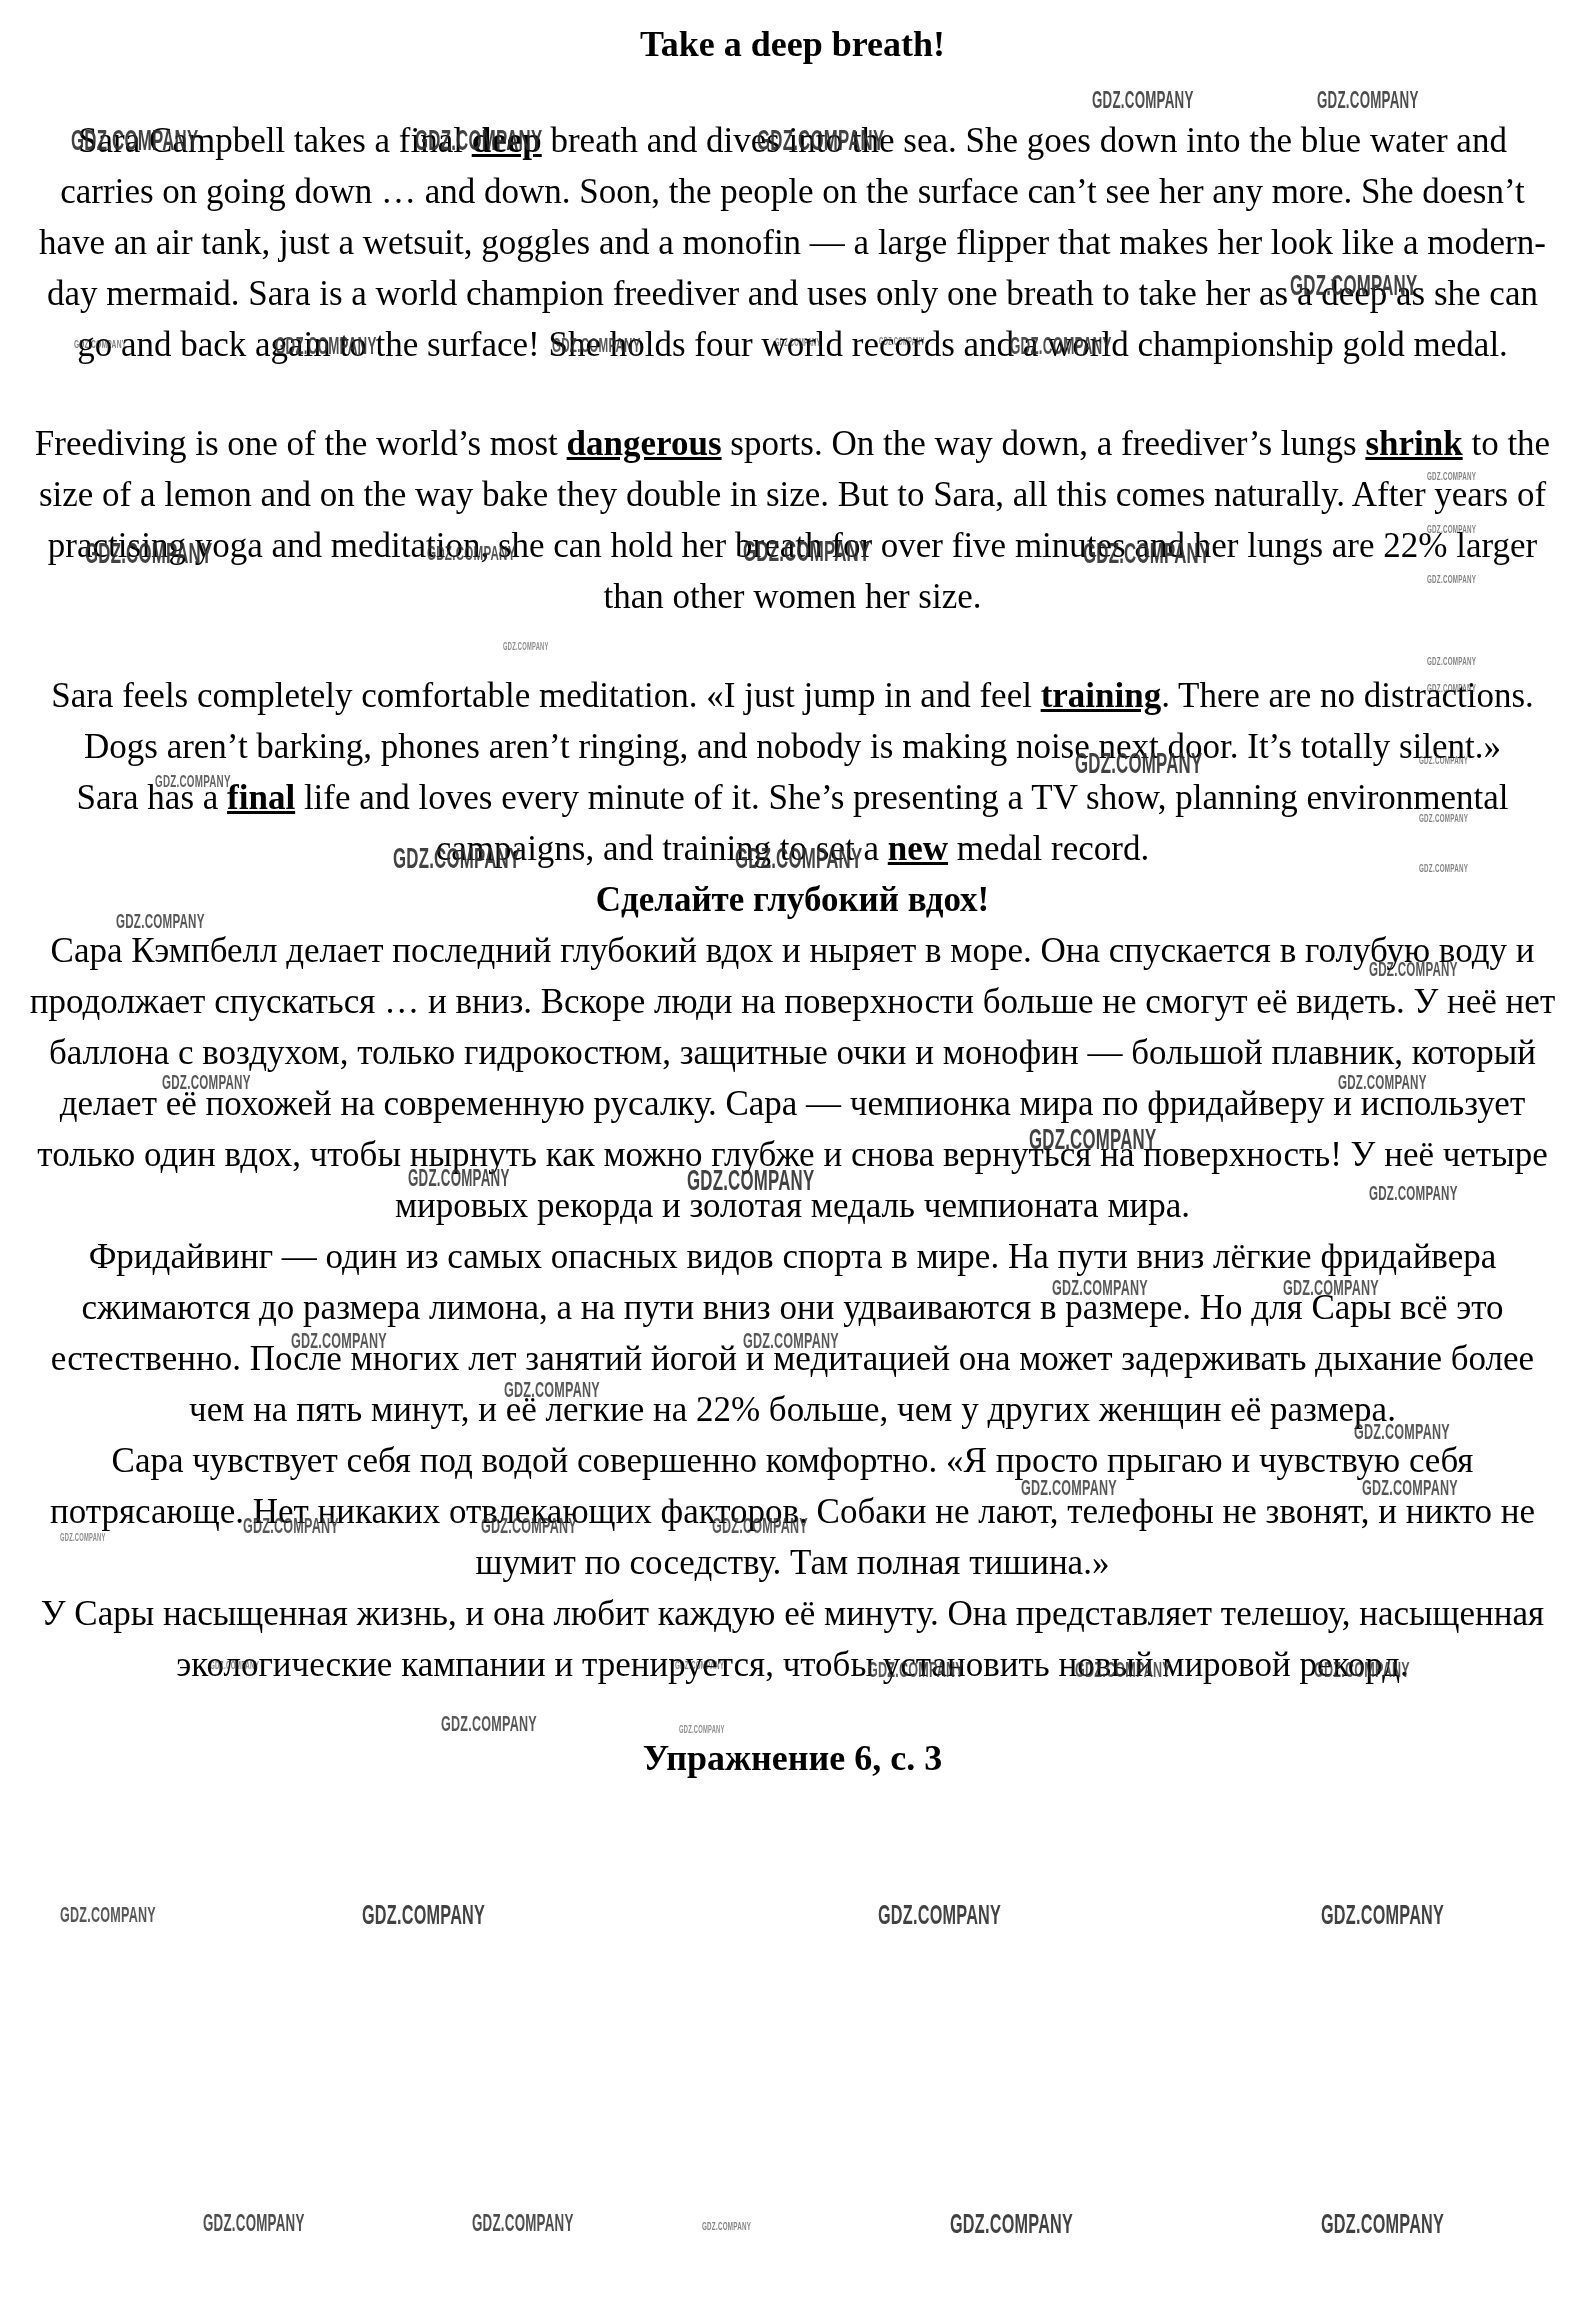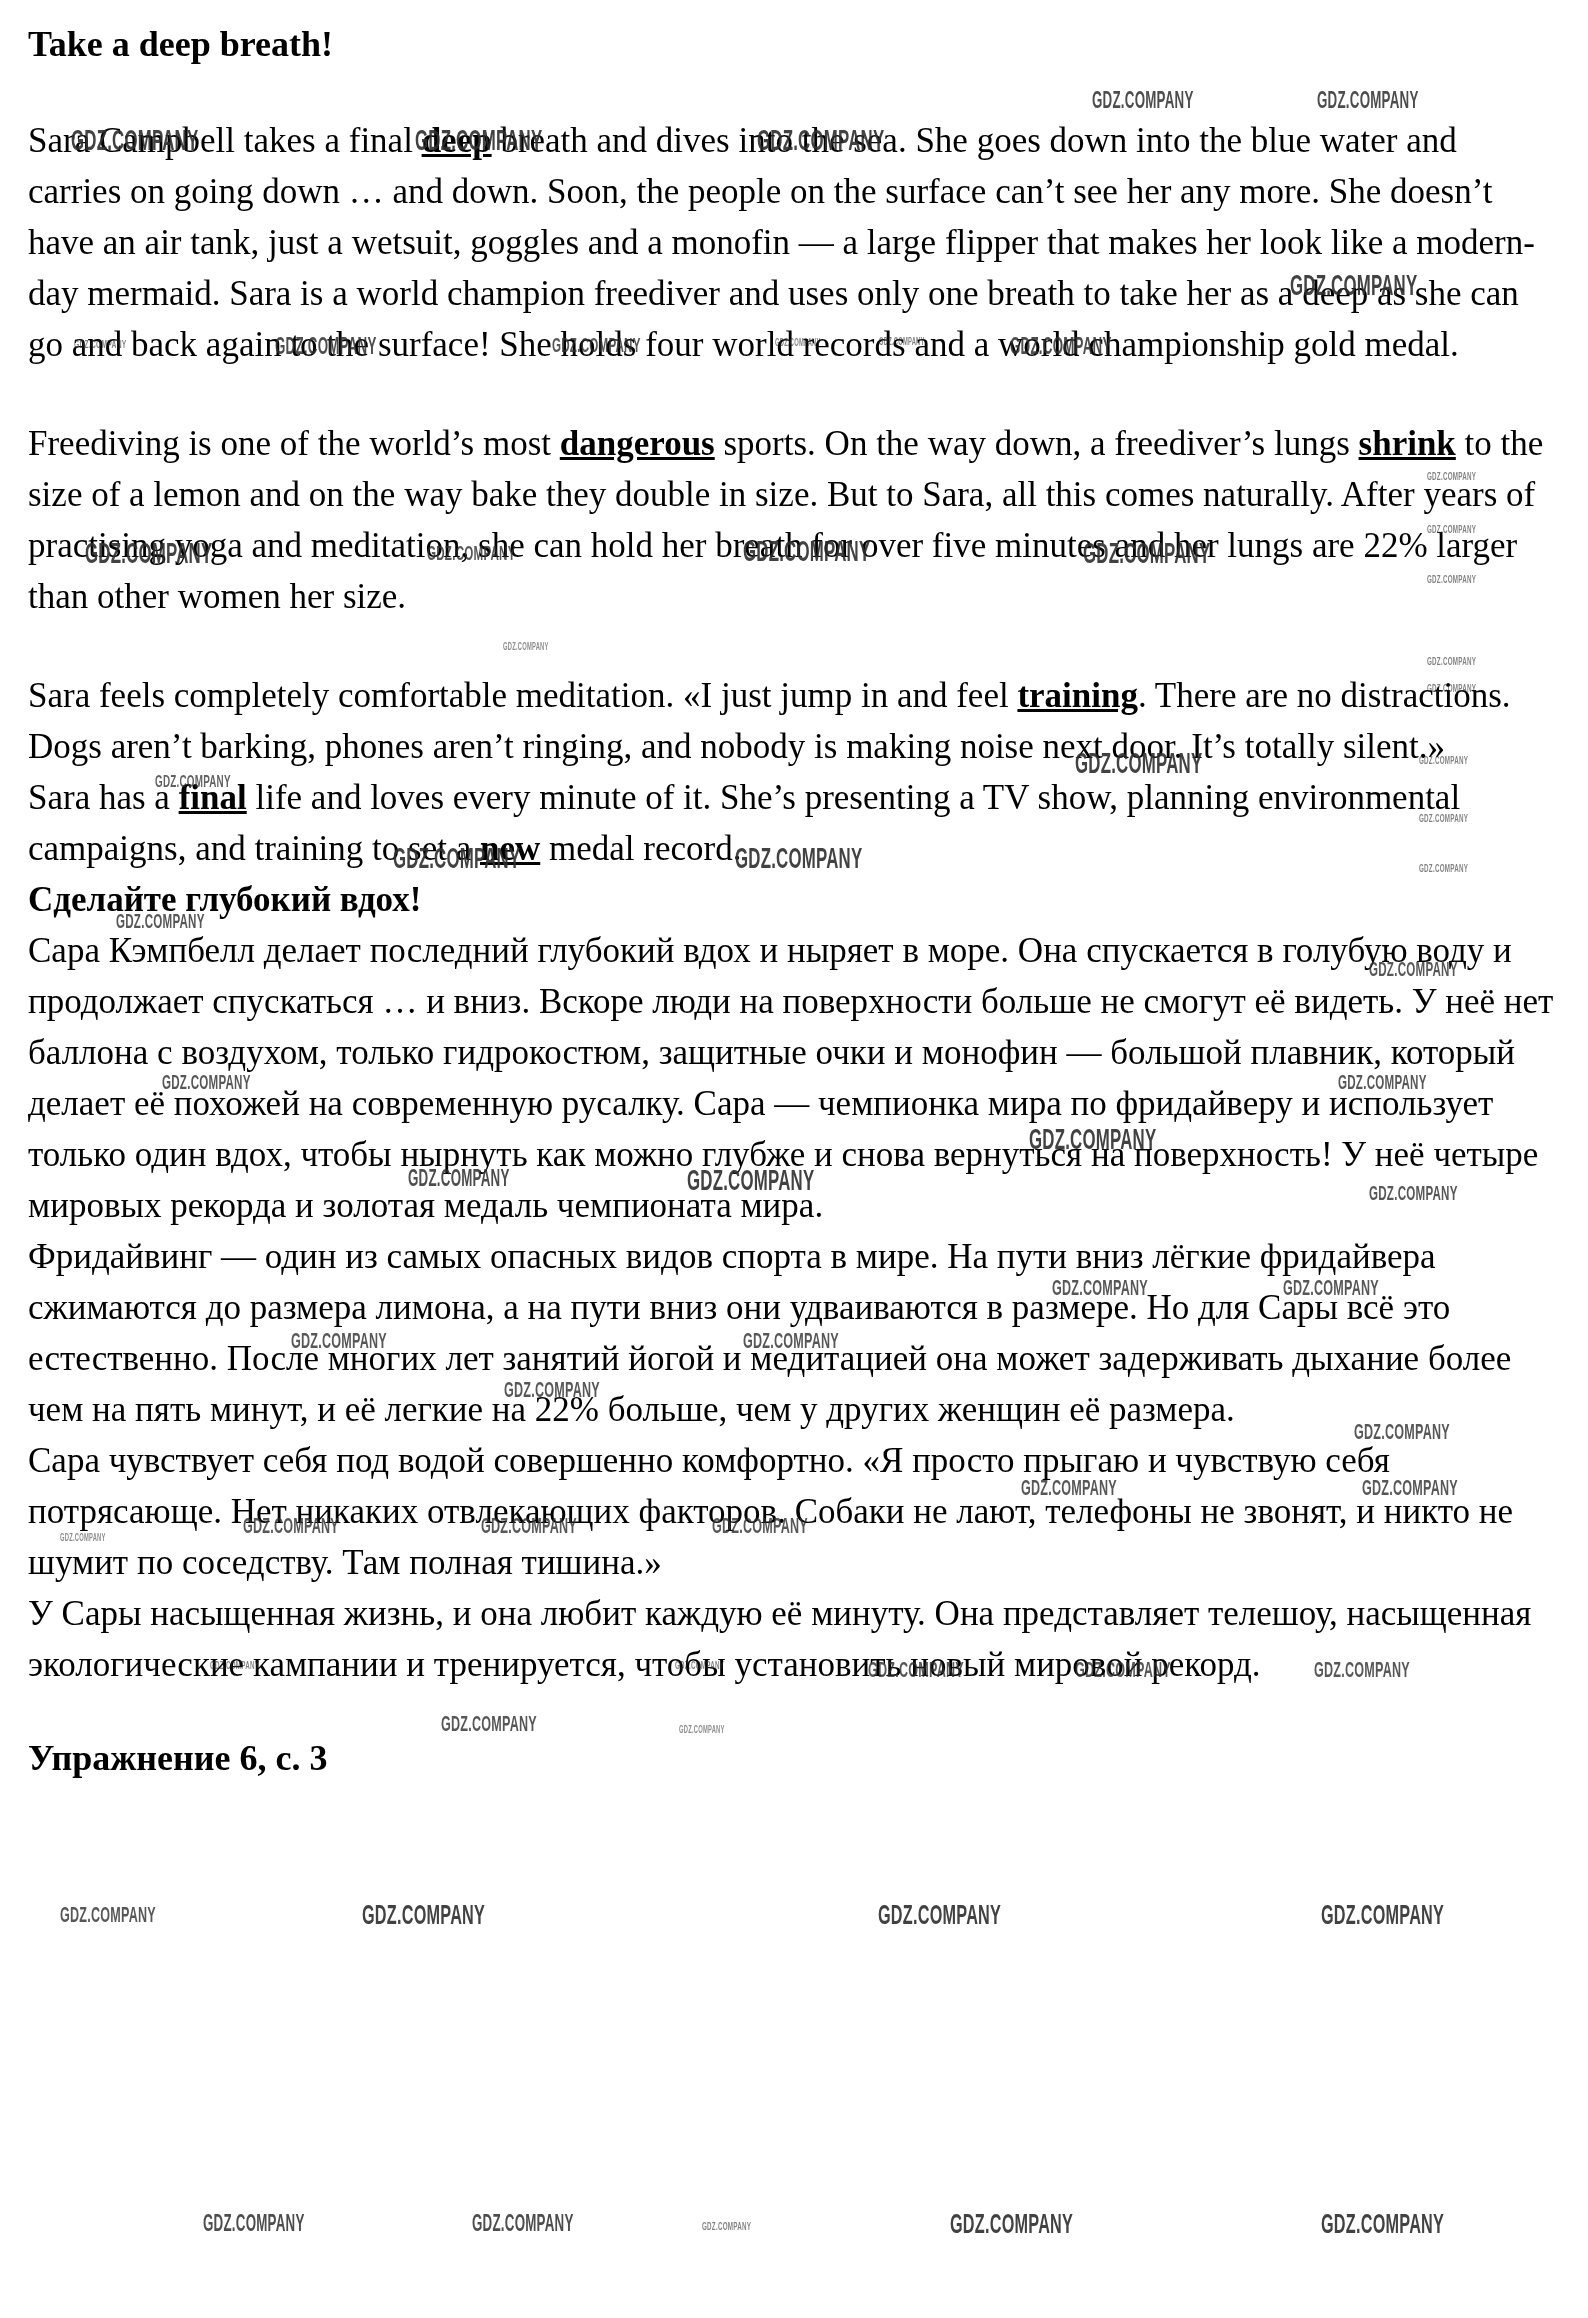--- a/index.html
+++ b/index.html
@@ -12,20 +12,21 @@
     color: #000000;
     overflow: hidden;
     margin: 0 auto;
   }
   .content {
     position: relative;
     z-index: 1;
     padding: 18.6px 31px 0 28px;
     font-size: 35px;
     line-height: 51px;
+    text-align: center;
   }
   .title {
     font-size: 36px;
     line-height: 51px;
     font-weight: bold;
     margin: 0 0 45px 0;
   }
   .para { margin: 0; }
   .para.gap { margin: 0 0 48px 0; }
   .bold { font-weight: bold; text-decoration: underline; }

